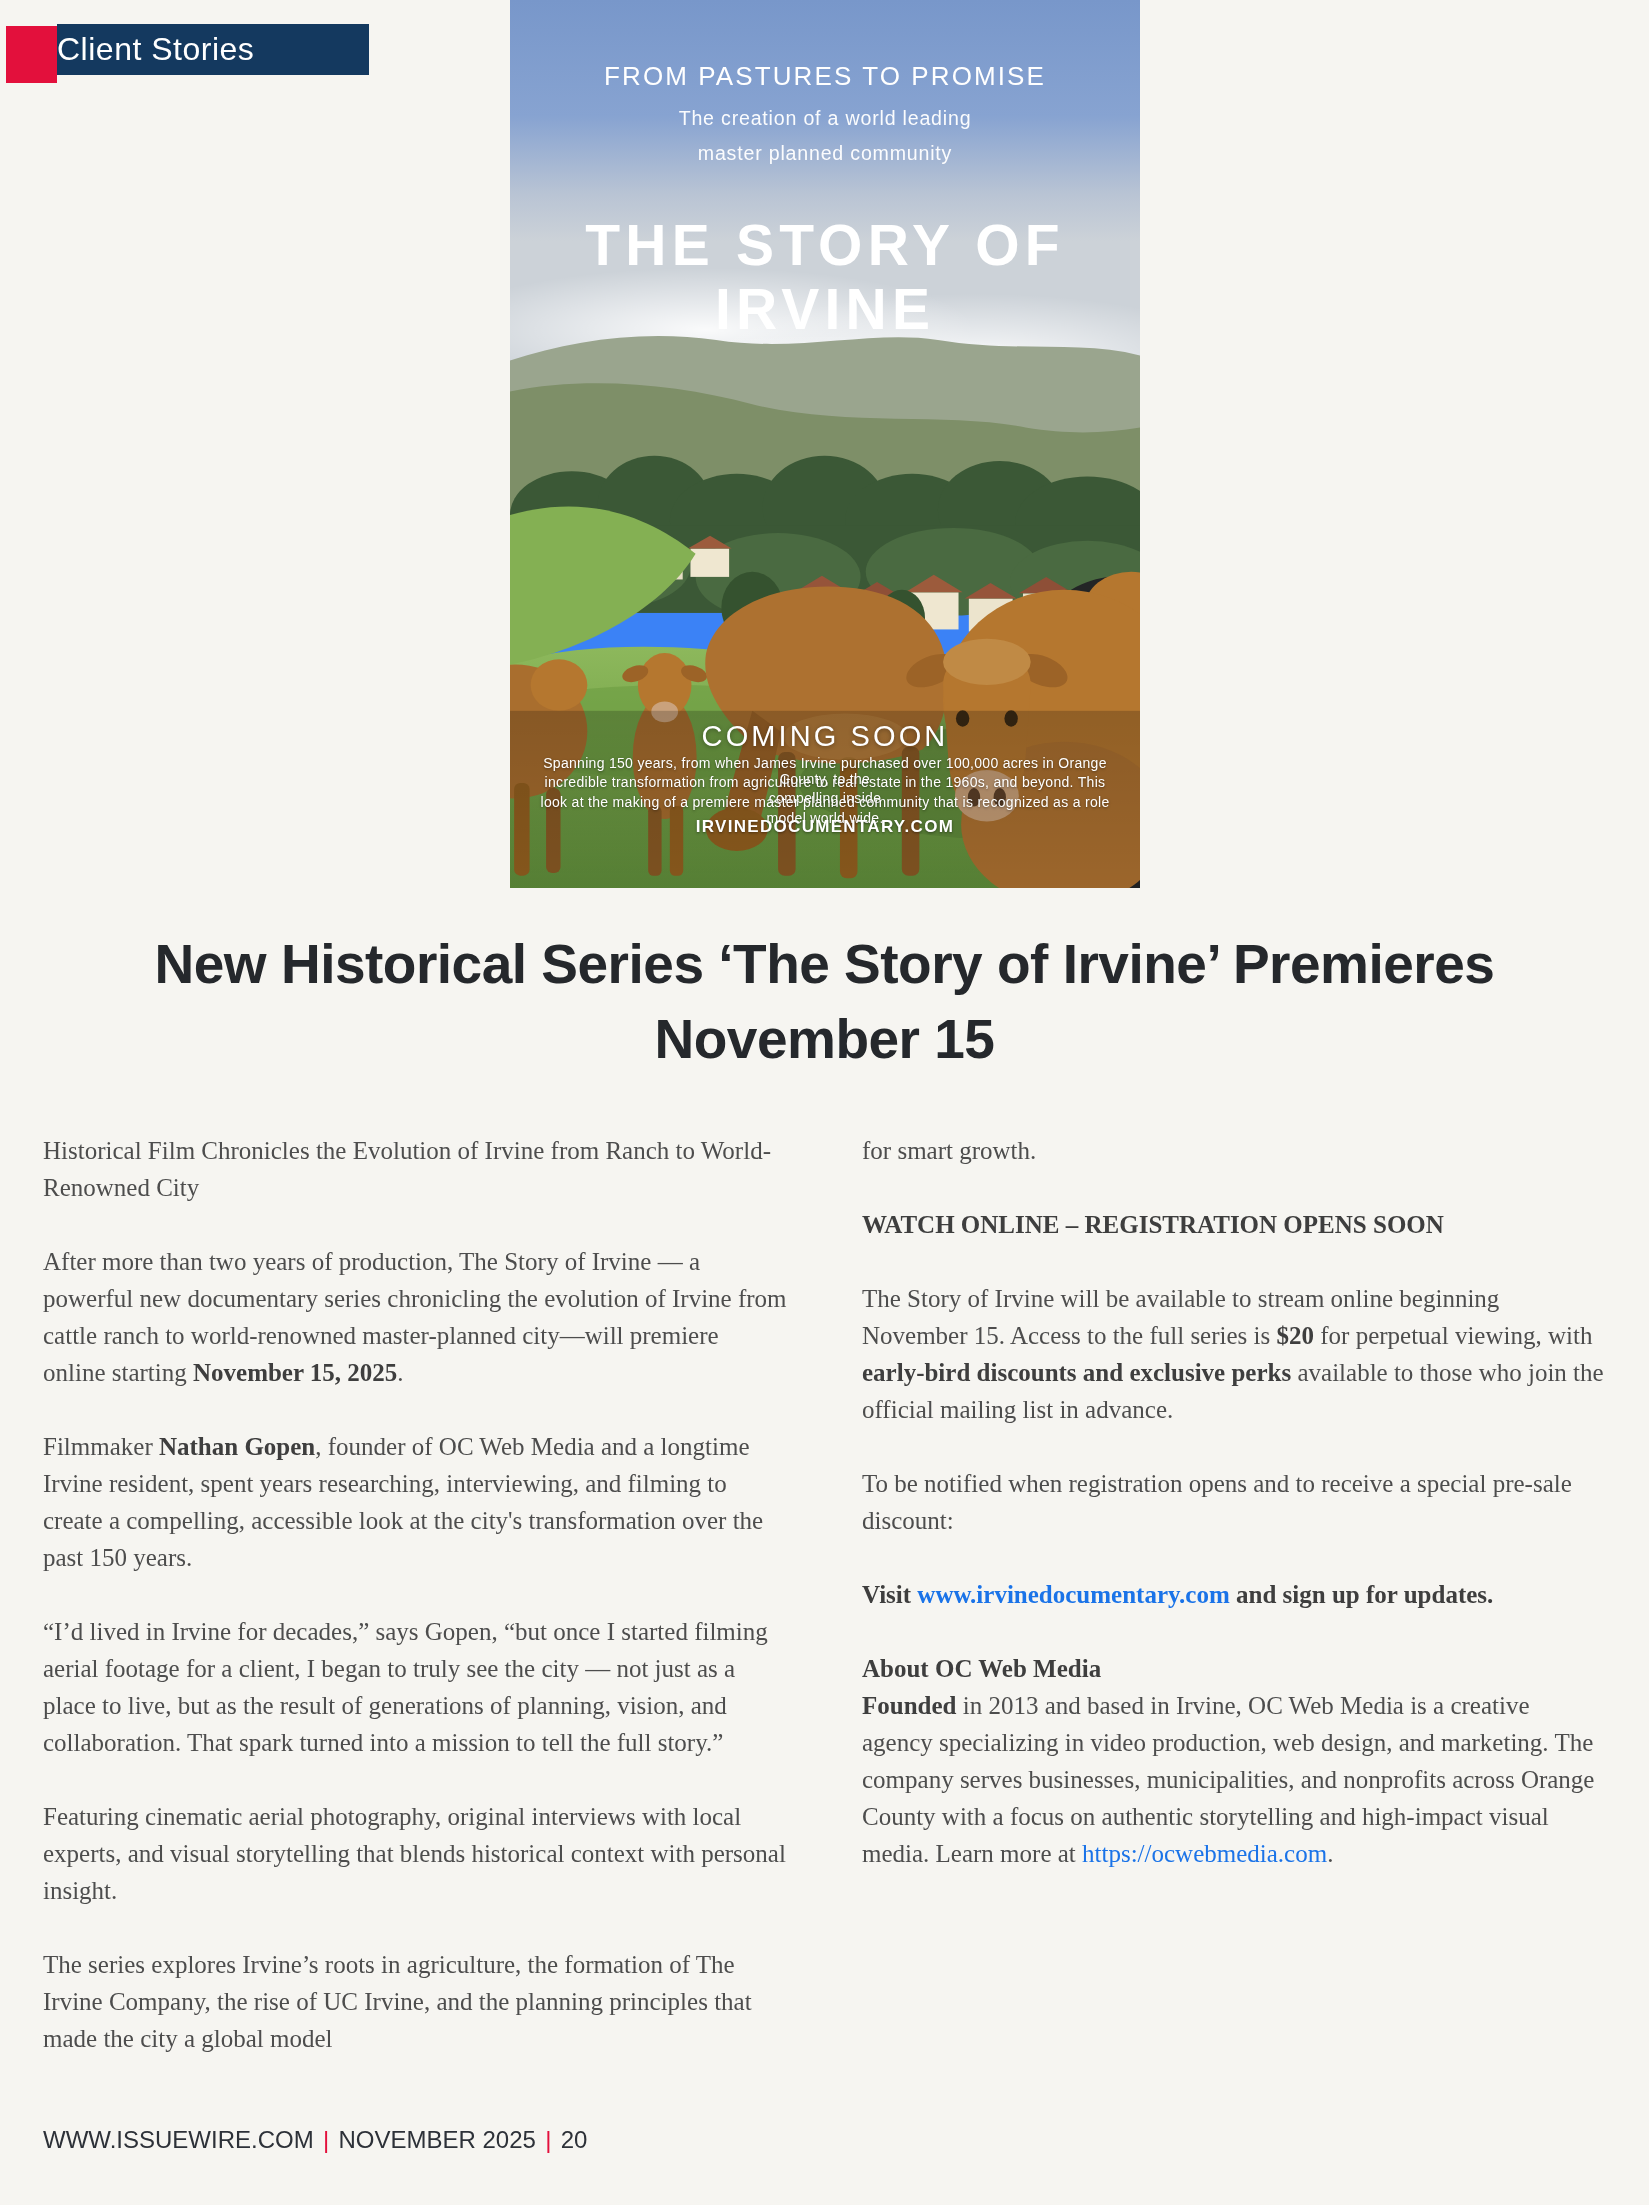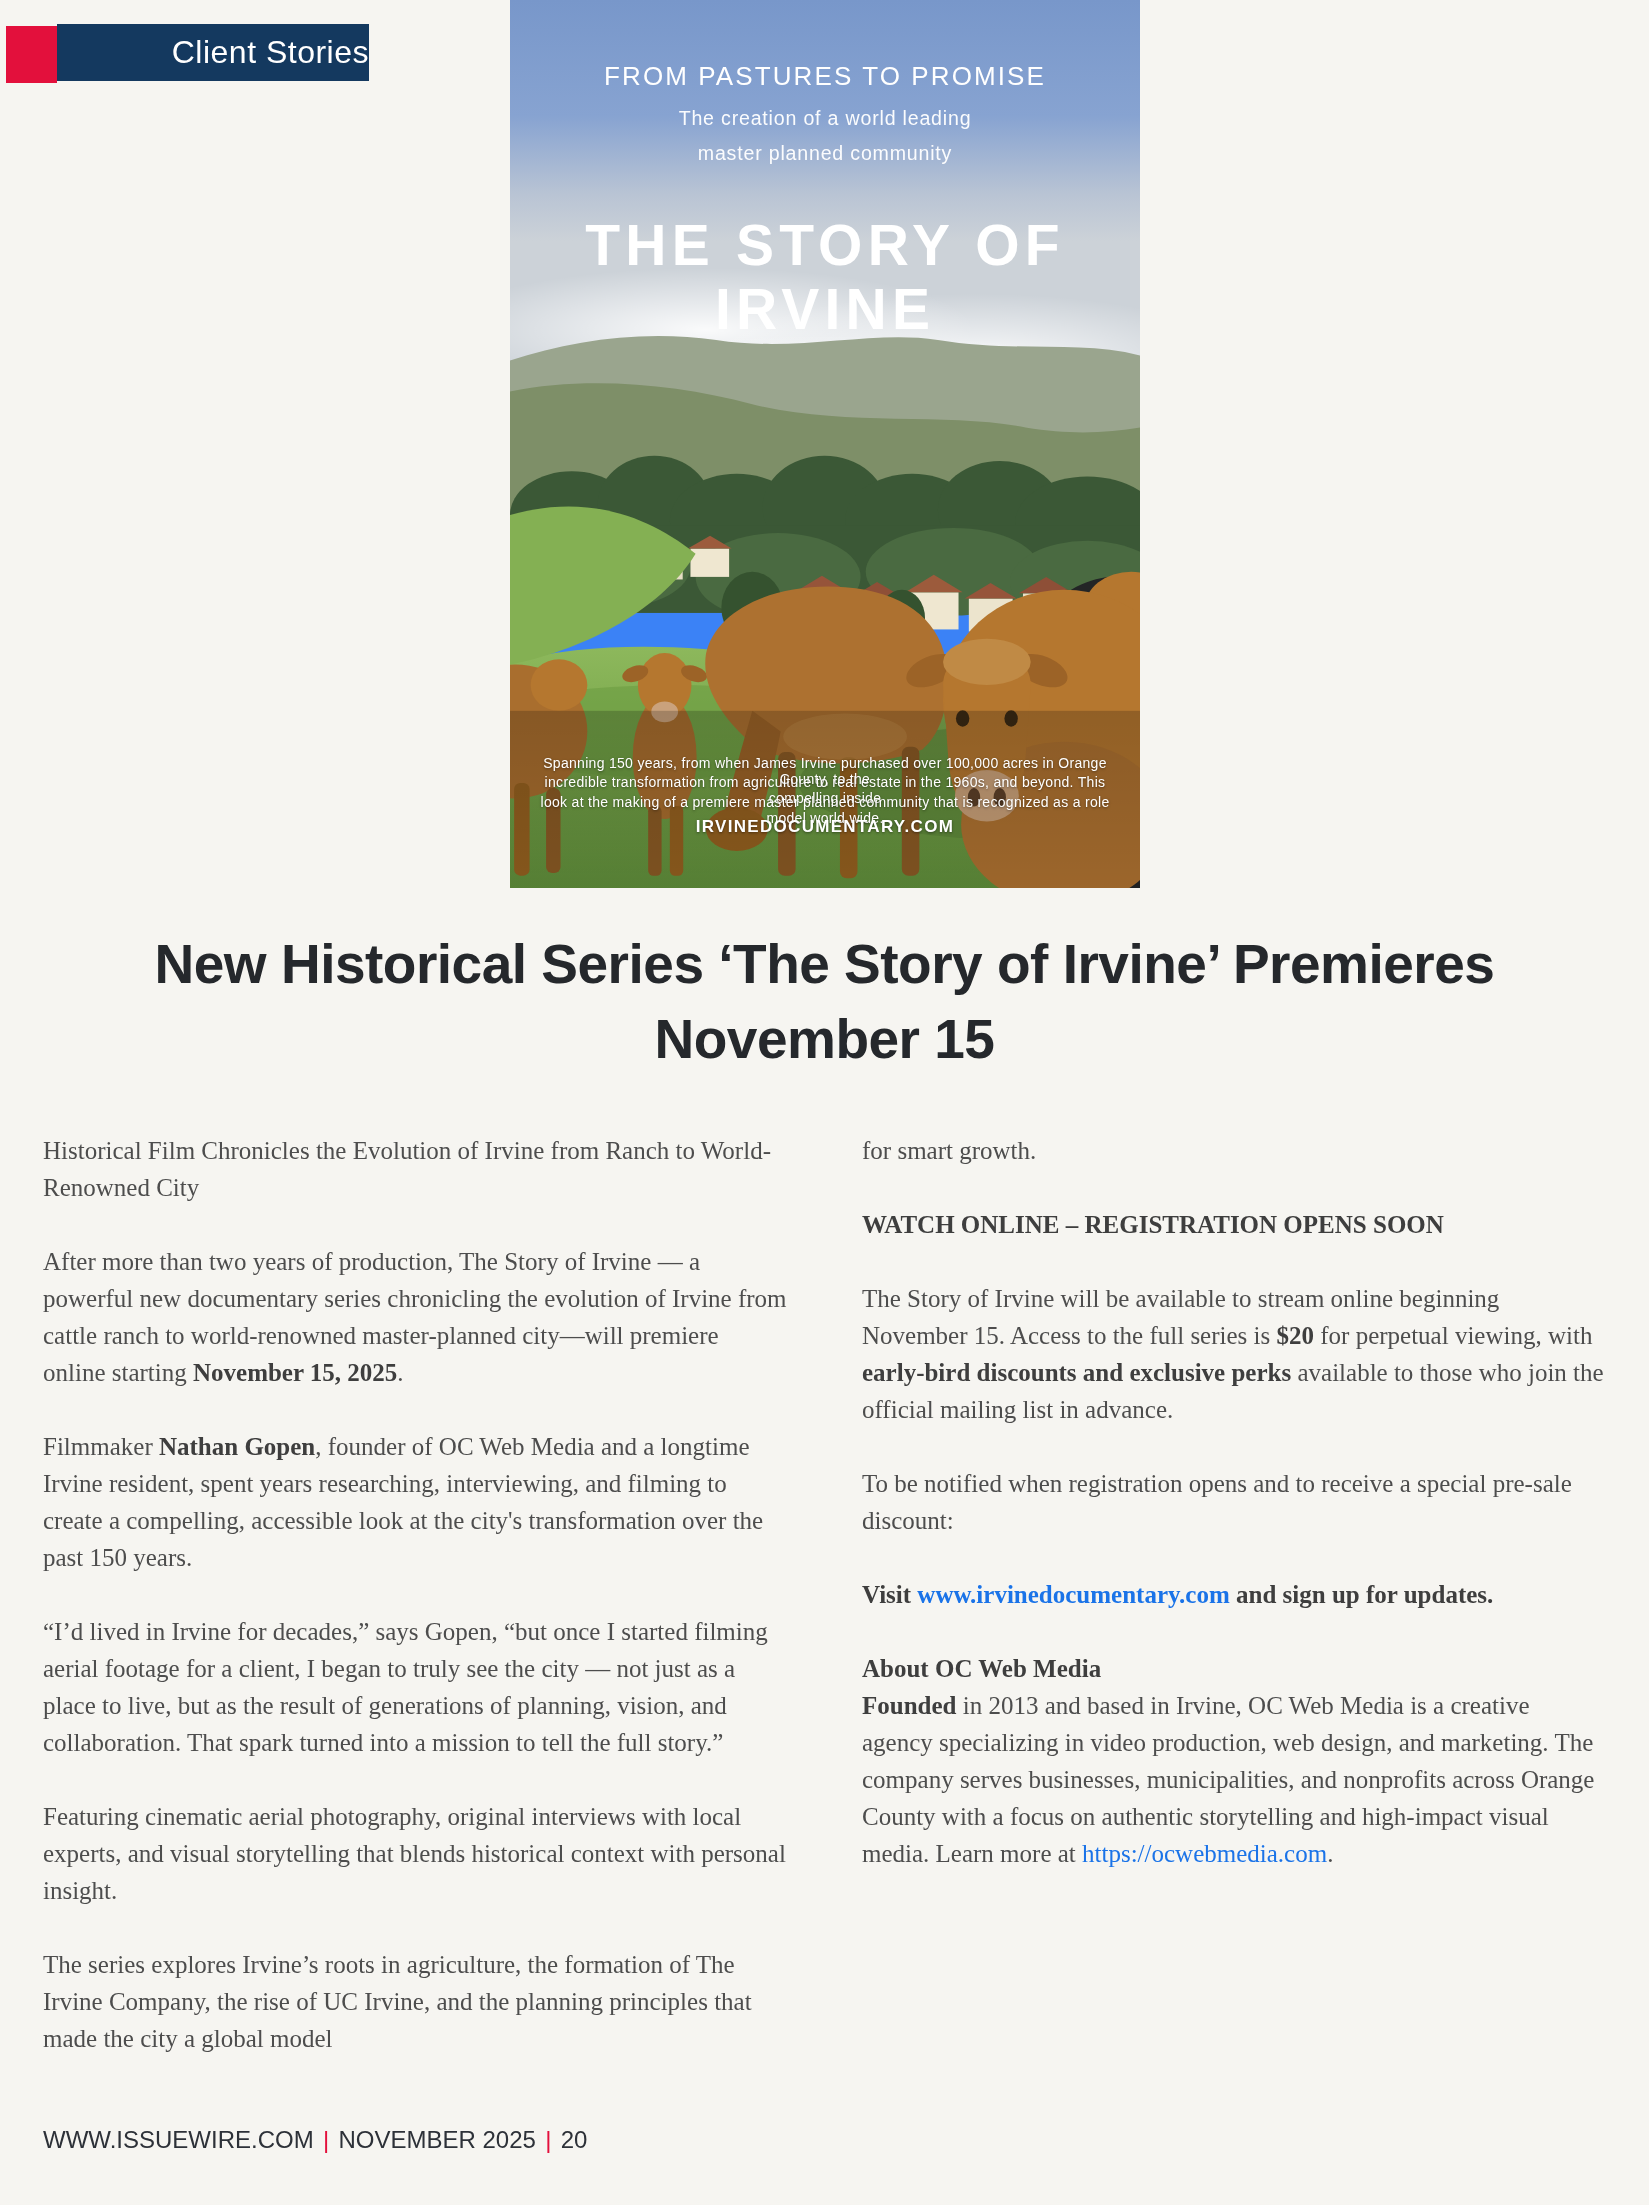--- a/index.html
+++ b/index.html
@@ -10,23 +10,23 @@
     position:relative;overflow:hidden;
   }
   .page{position:absolute;inset:0;}
 
   
   .badge-red{
     position:absolute;left:6.2px;top:26px;width:51px;height:57px;
     background:var(--accent_red,#e3103c);
   }
   .badge-navy{
-    position:absolute;left:57px;top:24px;width:312px;height:57px;
+    position:absolute;left:57px;top:24px;width:312px;height:51px;
     background:var(--badge_navy,#14395f);
-    display:flex;align-items:center;justify-content:flex-end;
+    display:flex;align-items:center;justify-content:flex-start;
   }
   .badge-navy span{
     color:#fff;font-family:"Liberation Sans",sans-serif;
     font-size:32px;letter-spacing:0.5px;
   }
 
   
   .poster{
     position:absolute;left:510px;top:0;width:630px;height:888px;
     overflow:hidden;background:#3b82f6;
@@ -222,20 +222,21 @@
       </g>
 
       <rect x="0" y="1380" width="1222" height="344" fill="url(#scrim)"></rect>
     </svg>
 
     <div class="ptxt p-kicker">FROM PASTURES TO PROMISE</div>
     <div class="ptxt p-sub1">The creation of a world leading</div>
     <div class="ptxt p-sub2">master planned community</div>
     <div class="ptxt p-title1">THE STORY OF</div>
     <div class="ptxt p-title2">IRVINE</div>
+    <div class="ptxt p-coming">COMING SOON</div>
     <div class="ptxt p-blurb p-b1">Spanning 150 years, from when James Irvine purchased over 100,000 acres in Orange County, to the</div>
     <div class="ptxt p-blurb p-b2">incredible transformation from agriculture to real estate in the 1960s, and beyond.  This compelling inside</div>
     <div class="ptxt p-blurb p-b3">look at the making of a premiere master planned community that is recognized as a role model world wide.</div>
     <div class="ptxt p-site">IRVINEDOCUMENTARY.COM</div>
   </div>
 
   <div class="headline">
     <div>New Historical Series ‘The Story of Irvine’ Premieres</div>
     <div>November 15</div>
   </div>

